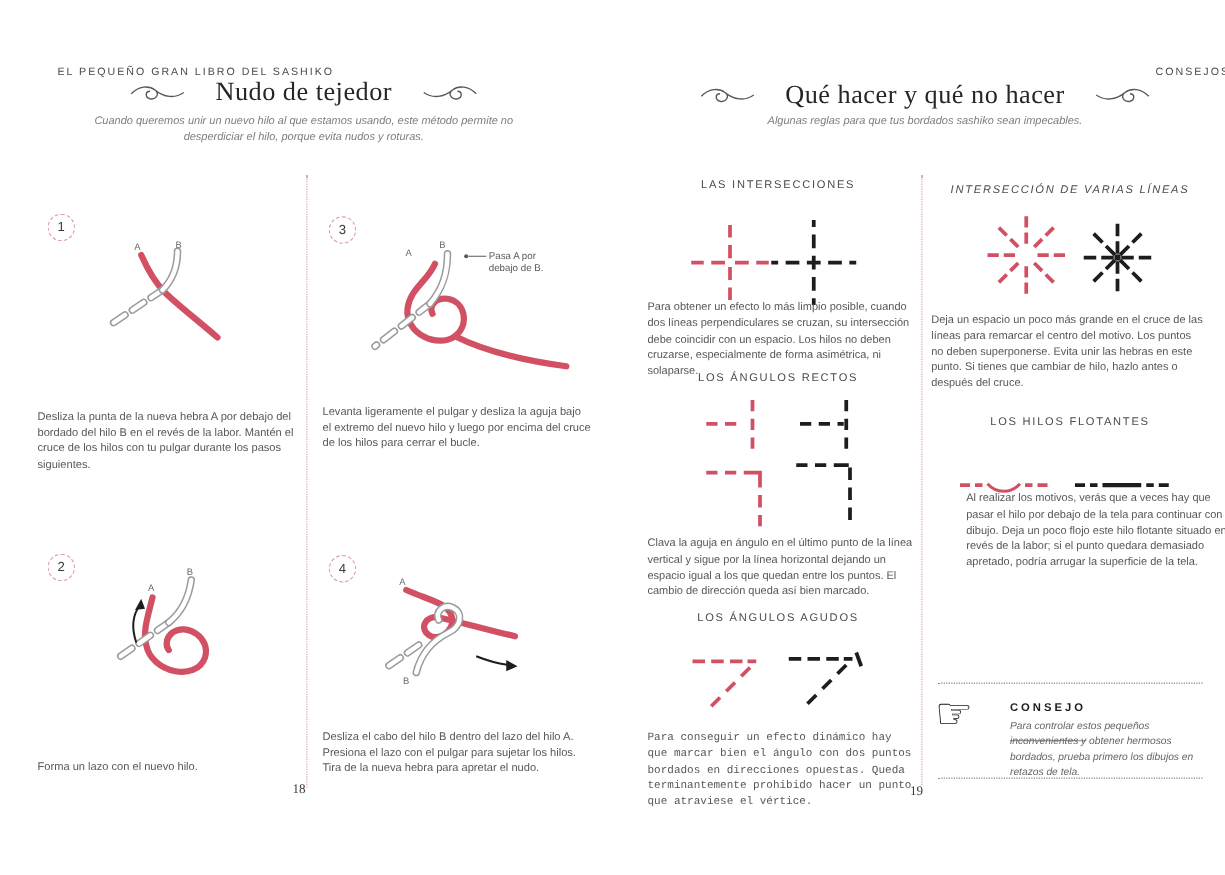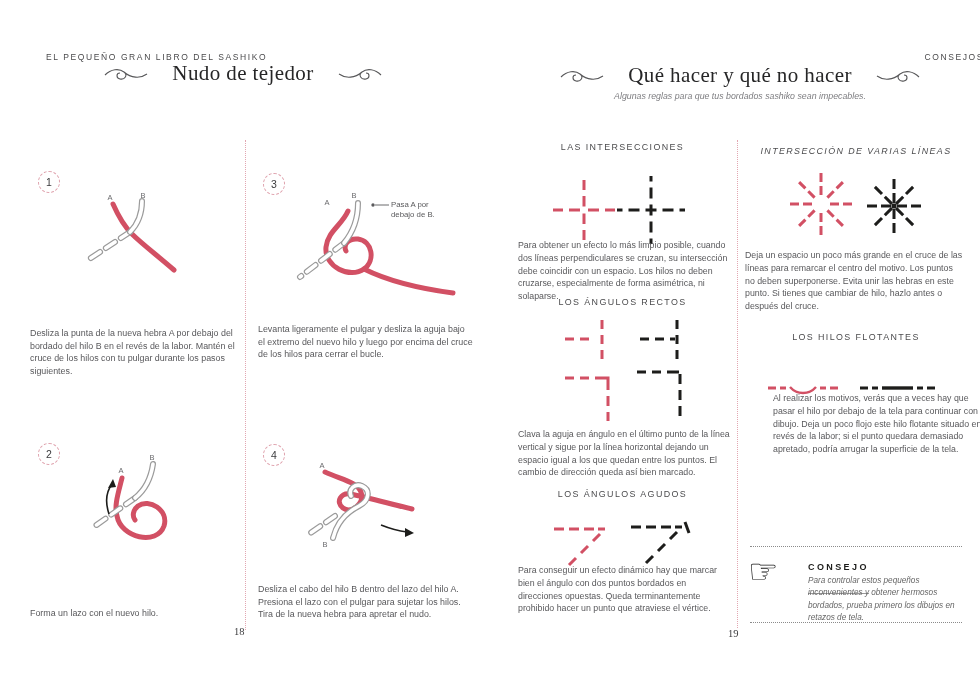--- a/index.html
+++ b/index.html
@@ -47,20 +47,21 @@
   <div class="abs title-row" style="left:40px;top:61px;width:406px;">
     <svg width="44" height="16" viewBox="0 0 44 16">
       <path class="flourish" d="M1,9 C7,3 15,2 20,6 C24,9 21,14 16,13 C12,12 12,7 16,7 M20,6 C27,12 36,13 43,8"></path>
     </svg>
     <div class="page-title">Nudo de tejedor</div>
     <svg width="44" height="16" viewBox="0 0 44 16" style="transform:scaleX(-1);">
       <path class="flourish" d="M1,9 C7,3 15,2 20,6 C24,9 21,14 16,13 C12,12 12,7 16,7 M20,6 C27,12 36,13 43,8"></path>
     </svg>
   </div>
 
+  <div class="abs subtitle" style="left:55px;top:90px;width:376px;">Cuando queremos unir un nuevo hilo al que estamos usando, este método permite no desperdiciar el hilo, porque evita nudos y roturas.</div>
 
   <div class="abs divider-v" style="left:245px;top:140px;height:490px;"></div>
 
   <div class="abs stepnum" style="left:38px;top:171px;">1</div>
   <svg class="abs" style="left:80px;top:192px;" width="120" height="88" viewBox="0 0 120 88">
     <text x="30" y="8" text-anchor="middle">A</text>
     <text x="63" y="6" text-anchor="middle">B</text>
     <path class="thread-red" d="M33,12 C40,28 46,36 52,42 C62,52 78,64 94,78"></path>
     <path class="thread-grey-o stitch" d="M50,40 L8,68"></path>
     <path class="thread-grey-i stitch" d="M50,40 L8,68"></path>
@@ -164,21 +165,21 @@
     <g>
       <path class="red-dash" d="M24,14 H34 M39,14 H49 M54,14 H64 M68,14 H75"></path>
       <path class="red-dash" d="M70,19 L63,26 M58,31 L51,38 M46,43 L39,50"></path>
     </g>
     <g>
       <path class="blk-dash" d="M101,12 H111 M116,12 H126 M131,12 H141 M145,12 H152"></path>
       <path class="blk-dash" d="M155,7 L159,18"></path>
       <path class="blk-dash" d="M147,17 L140,24 M135,29 L128,36 M123,41 L116,48"></path>
     </g>
   </svg>
-  <div class="abs body-par" style="left:518px;top:564px;width:212px;">Para conseguir un efecto dinámico hay que marcar bien el ángulo con dos puntos bordados en direcciones opuestas. Queda terminantemente prohibido hacer un punto que atraviese el vértice.</div>
+  <div class="abs body-par" style="left:518px;top:584px;width:212px;font-family:Liberation Mono, monospace;">Para conseguir un efecto dinámico hay que marcar bien el ángulo con dos puntos bordados en direcciones opuestas. Queda terminantemente prohibido hacer un punto que atraviese el vértice.</div>
 
   <div class="abs sec-head" style="left:742px;top:146px;width:228px;font-style:italic;">INTERSECCIÓN DE VARIAS LÍNEAS</div>
   <svg class="abs" style="left:765px;top:170px;" width="190" height="72" viewBox="0 0 190 72">
     <g>
       <path class="red-dash" d="M65,34 H74 M78,34 H87 M47,34 H38 M34,34 H25"></path>
       <path class="red-dash" d="M56,43 V52 M56,56 V65 M56,25 V16 M56,12 V3"></path>
       <path class="red-dash" d="M62.4,40.4 L68.7,46.7 M71.6,49.6 L77.9,55.9 M49.6,27.6 L43.3,21.3 M40.4,18.4 L34.1,12.1"></path>
       <path class="red-dash" d="M49.6,40.4 L43.3,46.7 M40.4,49.6 L34.1,55.9 M62.4,27.6 L68.7,21.3 M71.6,18.4 L77.9,12.1"></path>
     </g>
     <g>

